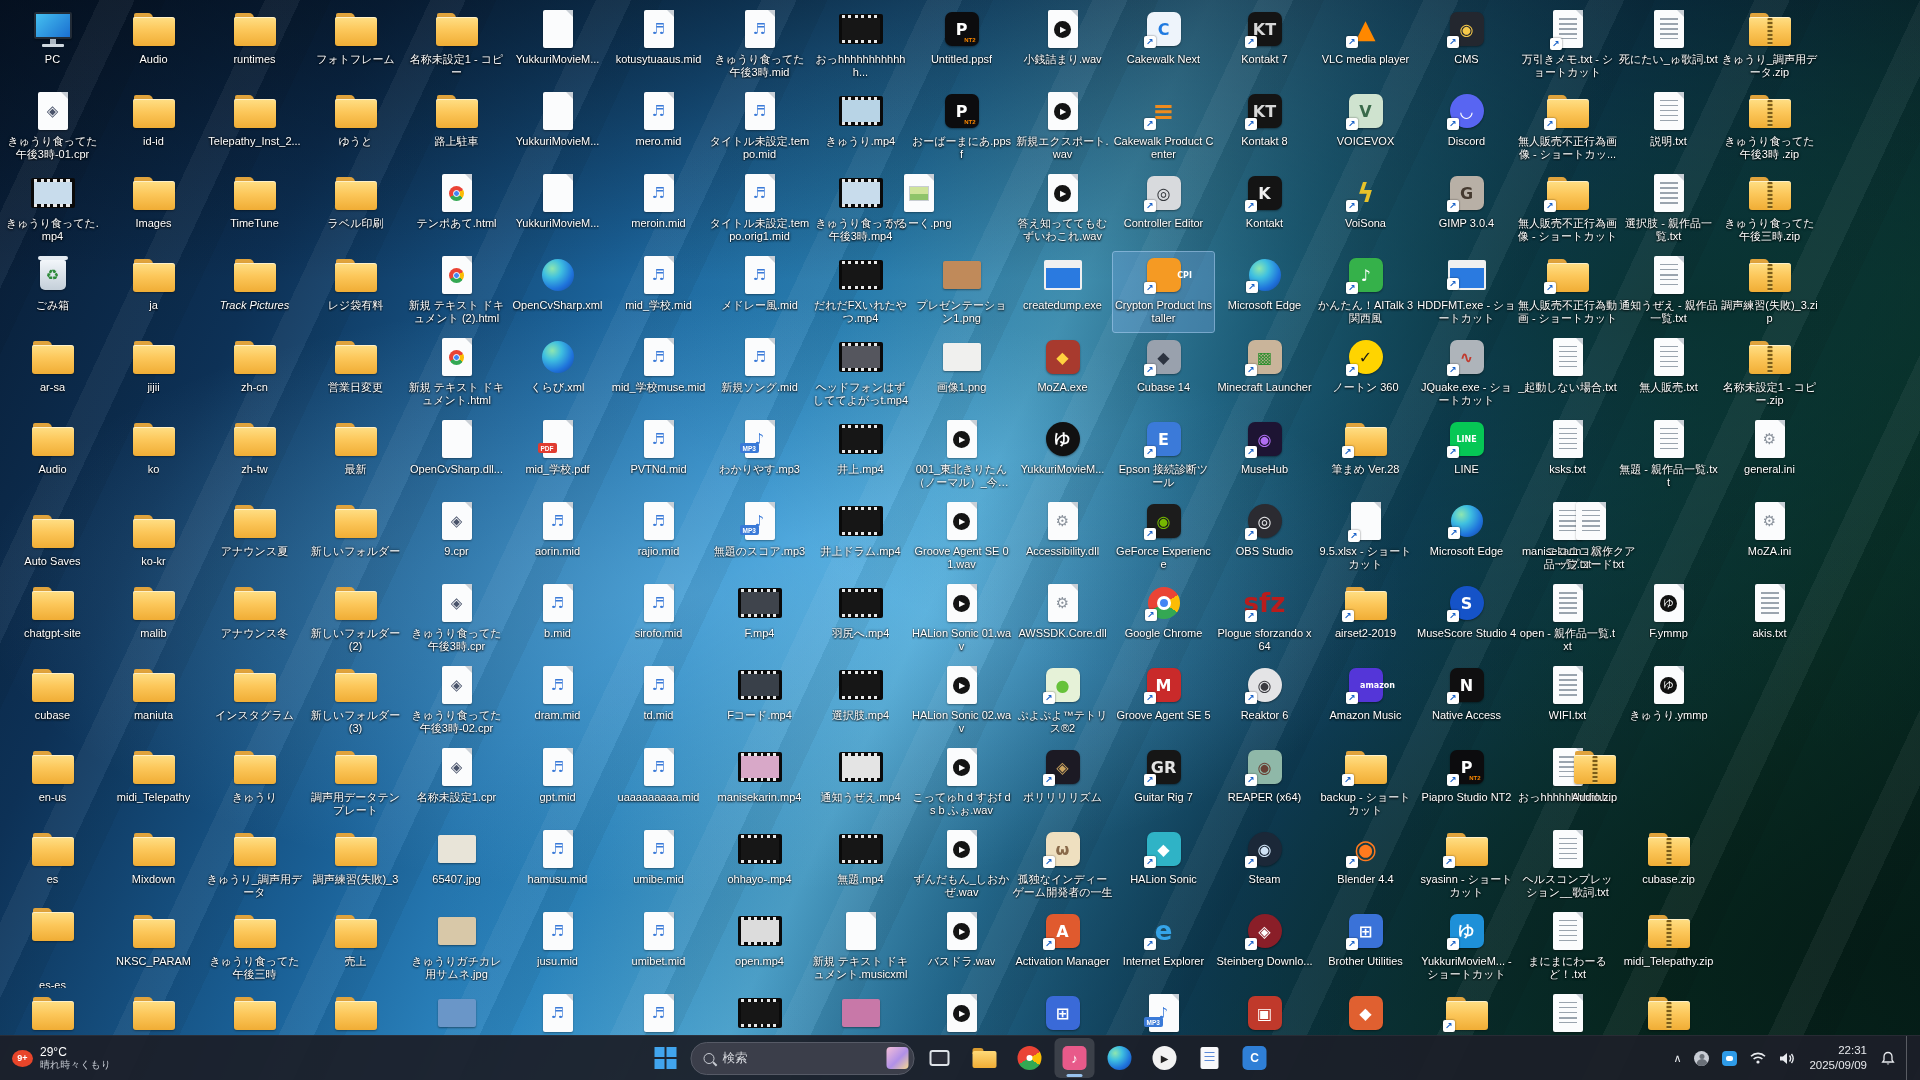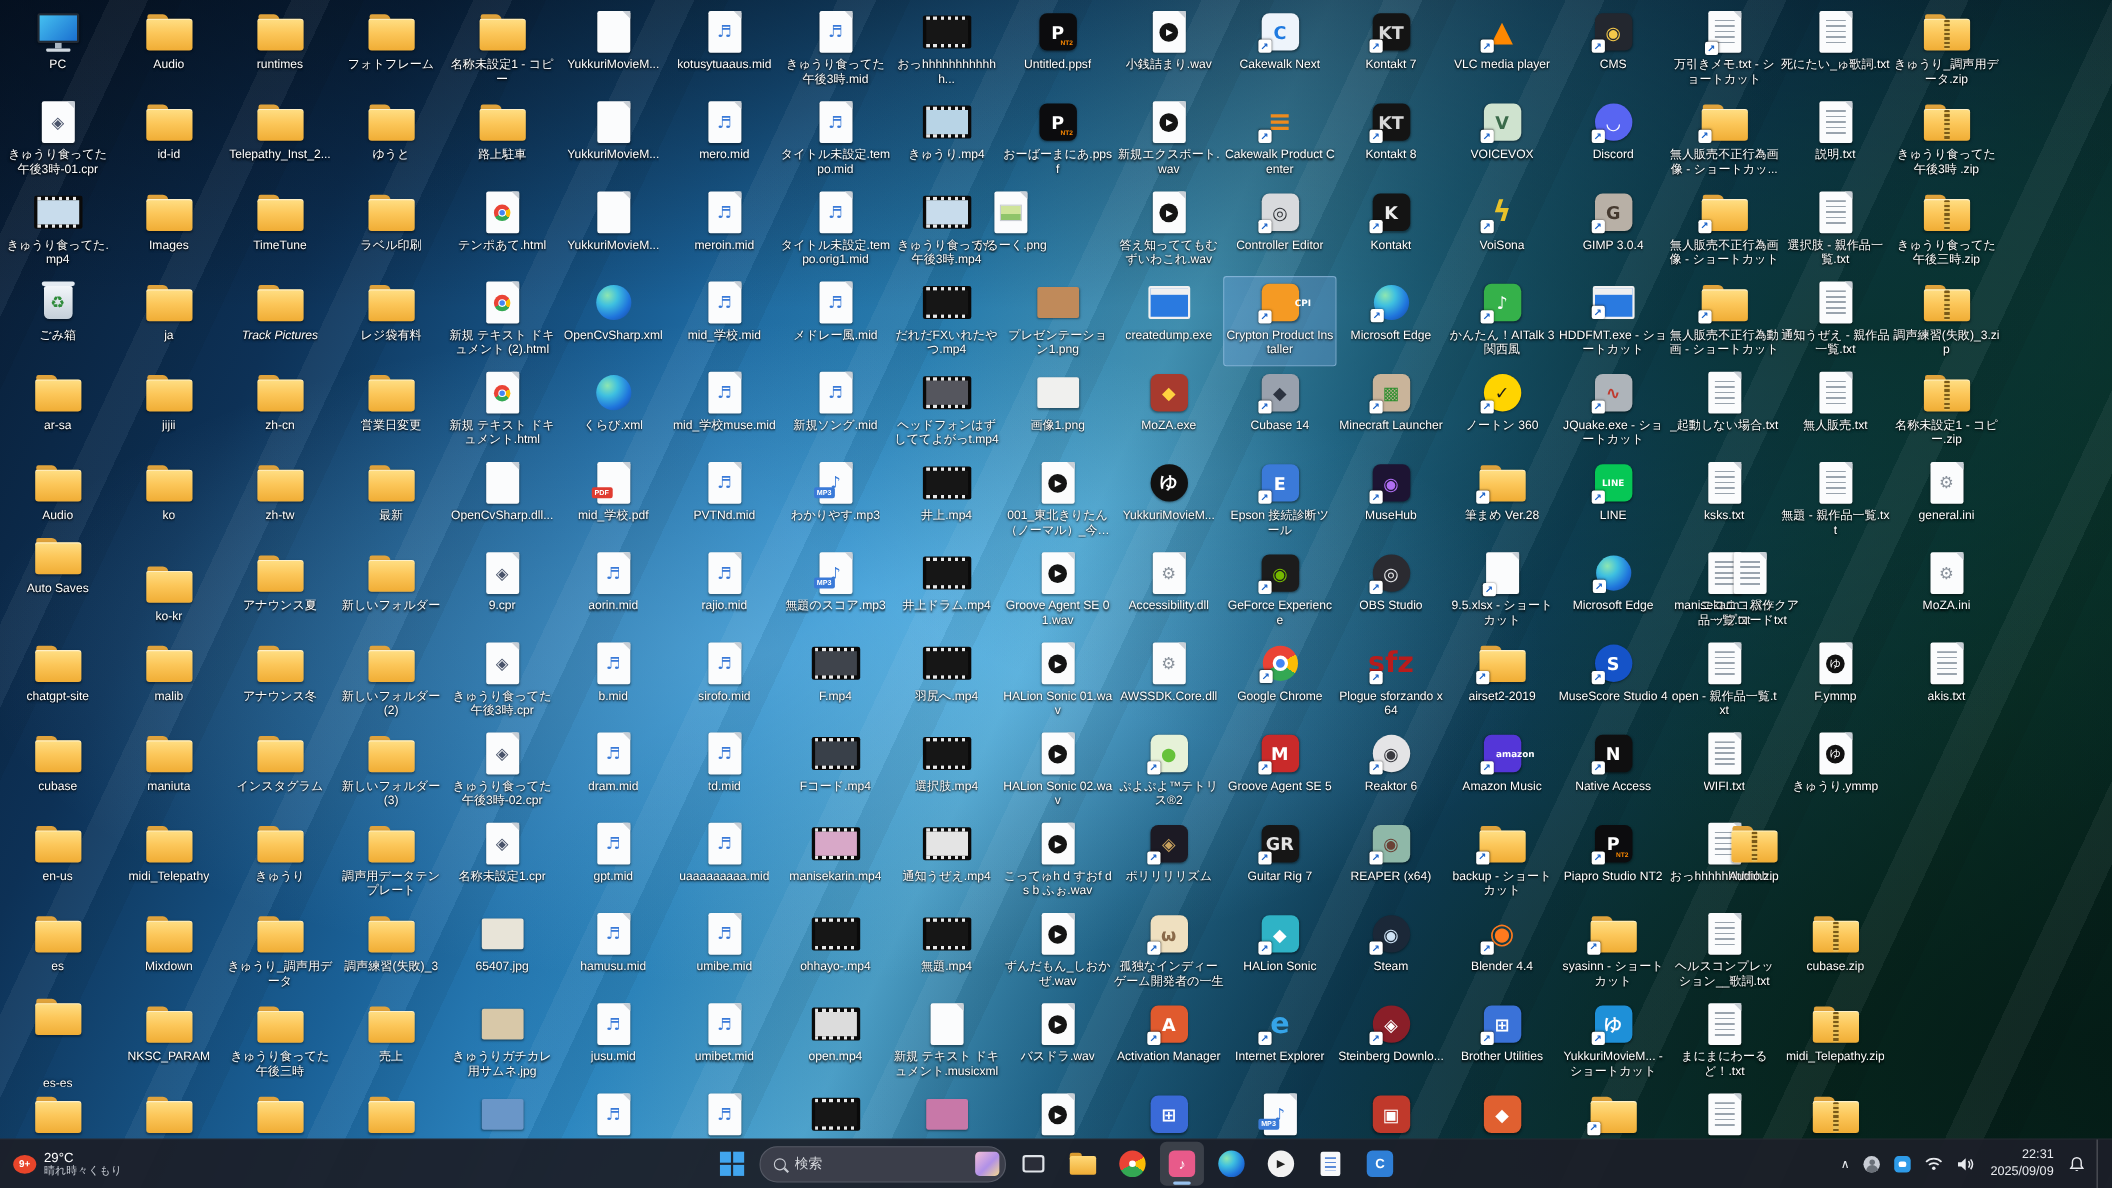--- a/index.html
+++ b/index.html
@@ -1028,21 +1028,21 @@
       <div class="lbl">無題 - 親作品一覧.txt</div>
     </div>
     <div class="cell" style="left: 1719px; top: 416px;">
       <div class="ibox">
         <div class="doc">
           <span class="emb" style="color:#8a929c">⚙</span>
         </div>
       </div>
       <div class="lbl">general.ini</div>
     </div>
-    <div class="cell" style="left: 2px; top: 482px;">
+    <div class="cell" style="left: 2px; top: 508px;">
       <div class="ibox">
         <div class="folder">
           <div class="ftab"></div>
           <div class="fbody"></div>
         </div>
       </div>
       <div class="lbl">Auto Saves</div>
     </div>
     <div class="cell" style="left: 103px; top: 498px; justify-content: center;">
       <div class="ibox">

